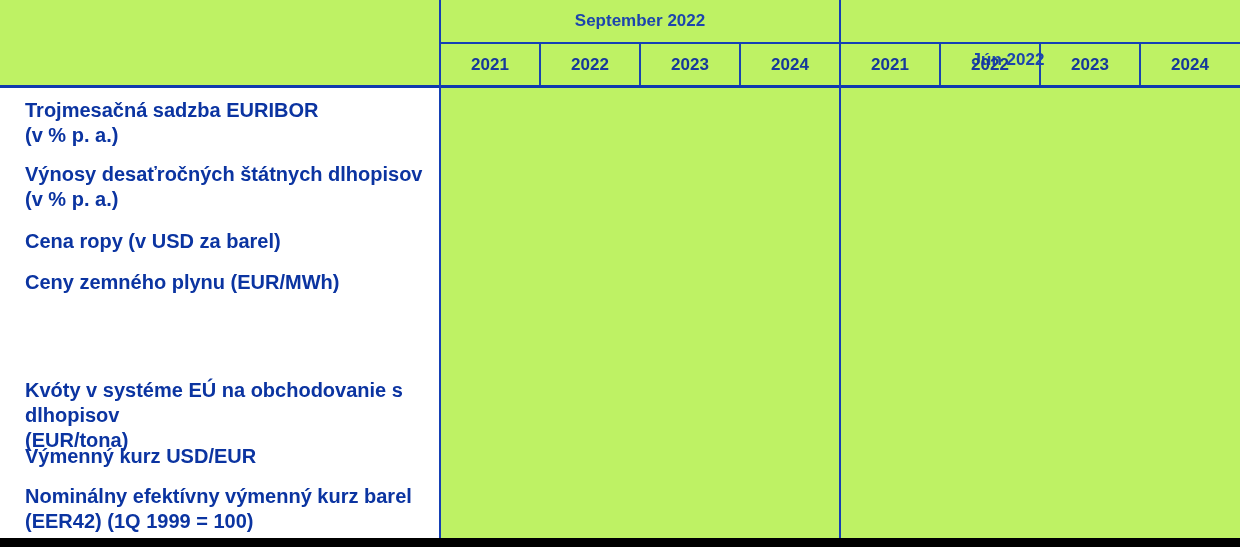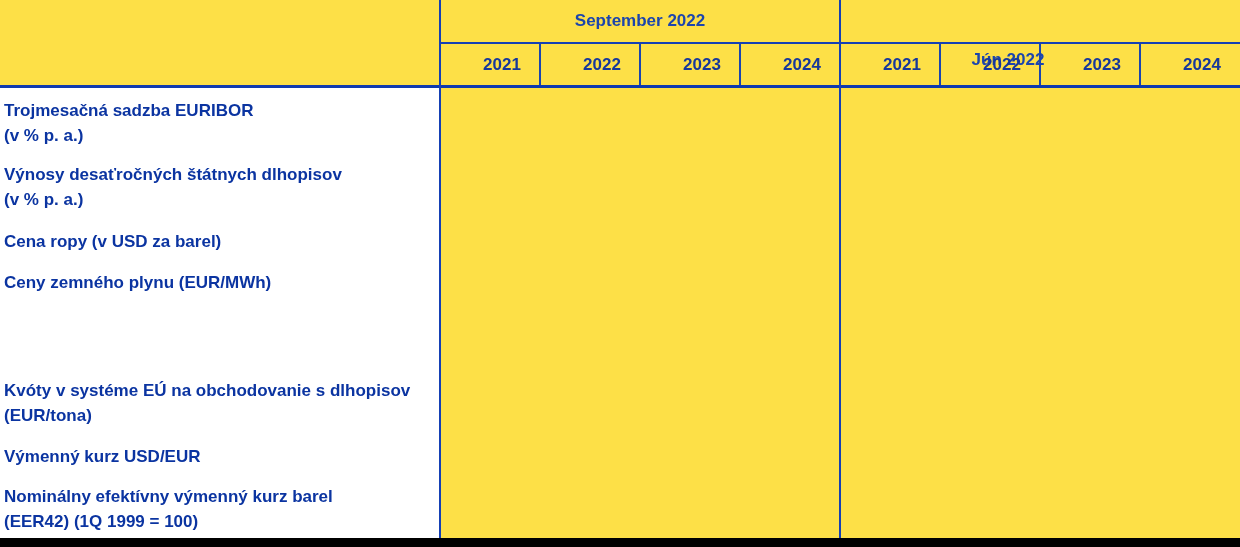--- a/index.html
+++ b/index.html
@@ -1,37 +1,37 @@
 <!DOCTYPE html>
 <html><head>
 <meta charset="utf-8">
 <style>
   html,body{margin:0;padding:0;background:#000;}
   .screen{
     position:relative;width:1240px;height:547px;
-    background:#fde047;overflow:hidden;
+    background:#bef264;overflow:hidden;
     font-family:"Liberation Sans",sans-serif;font-weight:bold;
   }
   .white-panel{
     position:absolute;left:0;top:88px;width:439px;height:450px;
     background:#ffffff;
   }
   .group-label{
     position:absolute;top:0;height:42px;line-height:42px;
     text-align:center;color:#1c45ad;font-size:17px;
   }
   .g0{left:440px;width:400px;}
   .g1{left:808px;width:400px;margin-top:39px;}
   .year-cell{
     position:absolute;top:44px;height:41px;line-height:41px;width:100px;
-    text-align:center;color:#16389b;font-size:17px;padding-left:12px;
+    text-align:center;color:#16389b;font-size:17px;
   }
   .row-label{
-    position:absolute;left:4px;width:430px;
-    color:#0b34a1;font-size:17px;line-height:25px;
+    position:absolute;left:25px;width:430px;
+    color:#0b34a1;font-size:20px;line-height:25px;
   }
   .vline,.hline,.ysep{position:absolute;background:#1540b4;}
   .vline{width:2px;top:0;height:539px;}
   .ysep{width:2px;top:44px;height:41px;background:#1a44b0;}
   .hline-sub{left:440px;top:42px;width:800px;height:2px;}
   .hline-main{left:0;top:85px;width:1240px;height:3px;background:#0f3aae;}
   .bottom-bar{position:absolute;left:0;top:538px;width:1240px;height:9px;background:#000;}
 </style>
 </head>
 <body>

